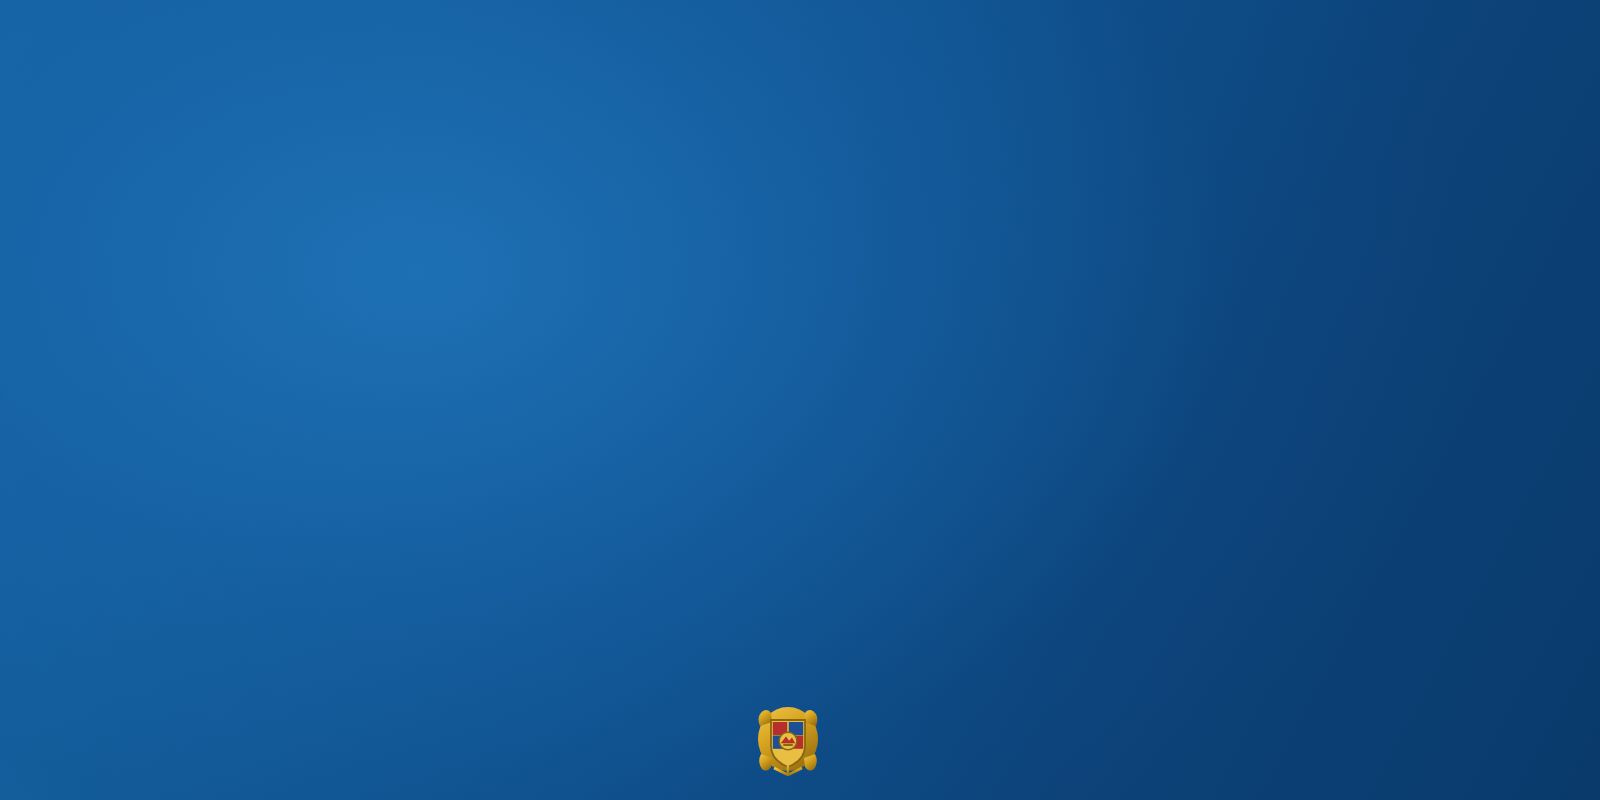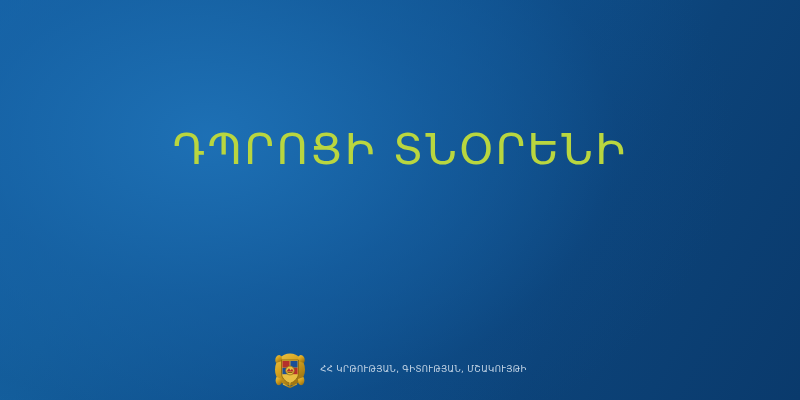--- a/index.html
+++ b/index.html
@@ -102,21 +102,20 @@
     text-align: center;
     font-weight: 400;
   }
 </style>
 </head>
 <body>
 
 <div class="banner">
 
   <div class="headline">
-    <span class="headline-line primary">ԴՊՐՈՑԻ ՏՆՕՐԵՆԻ</span>
   </div>
 
   <div class="footer">
 
     <svg class="emblem" viewBox="0 0 34 38">
       <defs>
         <linearGradient id="goldGrad" x1="0" y1="0" x2="0.6" y2="1">
           <stop offset="0%" stop-color="#f0c64a"></stop>
           <stop offset="45%" stop-color="#d8a520"></stop>
           <stop offset="100%" stop-color="#9d7311"></stop>
@@ -139,18 +138,17 @@
 
       <ellipse cx="17" cy="20.5" rx="4.4" ry="4.4" fill="#e8bf42" stroke="#8a6510" stroke-width="0.7"></ellipse>
       <path d="M13.4 21.6 L16 18.2 L17.6 20.4 L19 18.8 L20.6 21.6 Z" fill="#b5302c"></path>
       <rect x="14.6" y="21.9" width="4.8" height="1.1" fill="#8a6510"></rect>
 
       <rect x="16.4" y="33" width="1.2" height="4" fill="url(#goldGrad)"></rect>
       <path d="M10 34 L17 37.5 L24 34" fill="none" stroke="url(#goldGrad)" stroke-width="1.3"></path>
     </svg>
 
     <div class="ministry-text">
-      <span class="ministry-line">ՀՀ ԿՐԹՈՒԹՅԱՆ, ԳԻՏՈՒԹՅԱՆ, ՄՇԱԿՈՒՅԹԻ</span>
     </div>
 
   </div>
 
 </div>
 
 </body></html>

